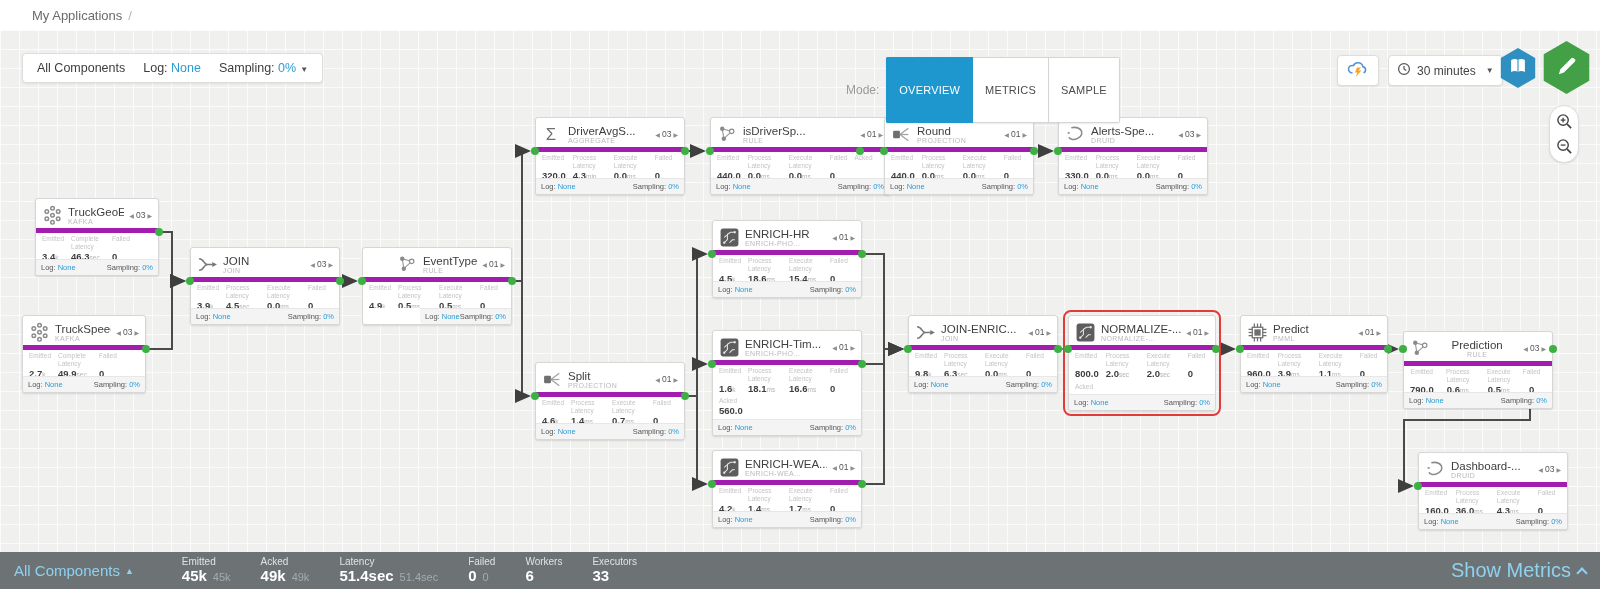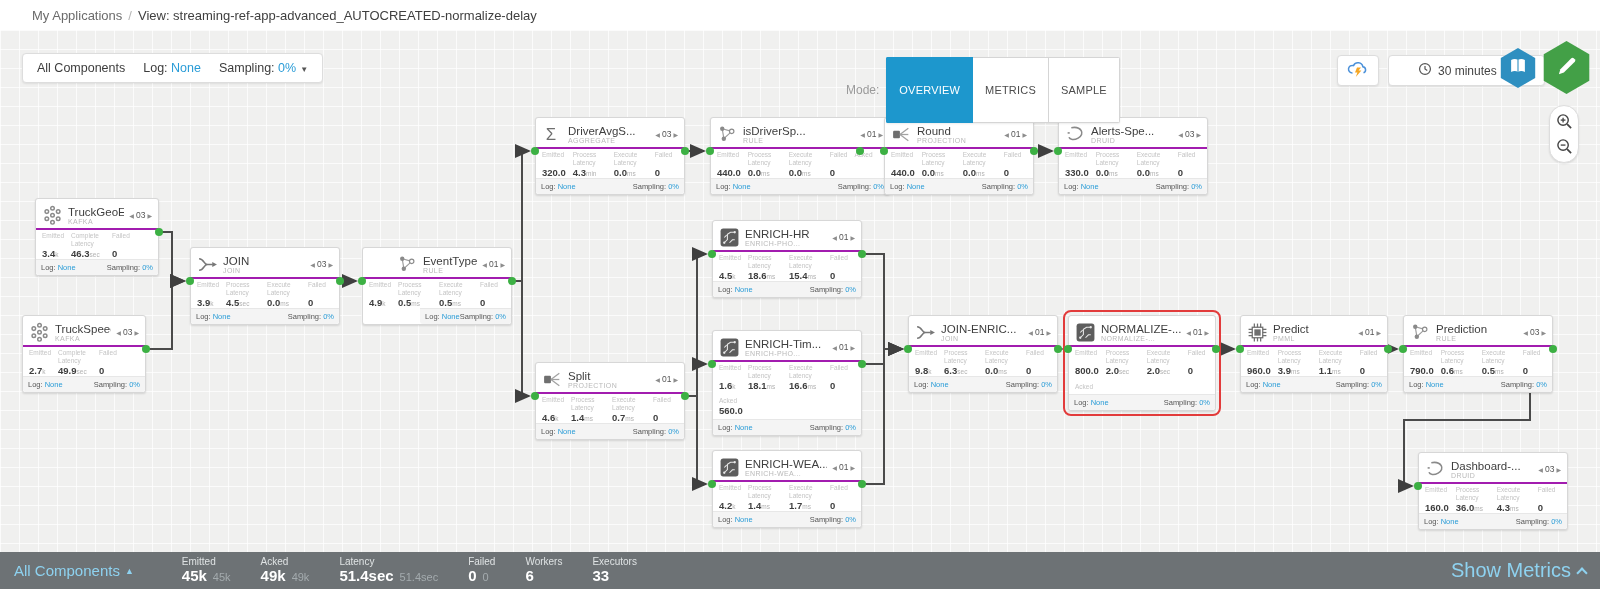--- a/index.html
+++ b/index.html
@@ -31,21 +31,21 @@
 
   .mode-group { position:absolute; left:846px; top:27px; display:flex; align-items:center; z-index:10; }
   .mode-label { font-size:12px; color:#9a9a9a; margin-right:7px; }
   .mode-tabs { display:flex; box-shadow:0 1px 2px rgba(0,0,0,.08); border-radius:2px; overflow:hidden; }
   .tab { font-size:11px; letter-spacing:.2px; padding:26px 12px; background:#fff; color:#4c4c4c;
          border:1px solid #d5d5d5; border-left-width:0; cursor:pointer; }
   .tab:first-child { border-left-width:1px; }
   .tab.active { background:#1d97cd; border-color:#1d97cd; color:#fff; }
 
   .storm-btn { left:1337px; top:25px; width:42px; height:31px; justify-content:center; cursor:pointer; }
-  .time-btn  { left:1388px; top:25px; height:31px; padding:0 29px; gap:6px; font-size:12px; color:#444; cursor:pointer; }
+  .time-btn  { left:1388px; top:25px; height:31px; padding:0 8px; gap:6px; font-size:12px; color:#444; cursor:pointer; }
 
   .hex { position:absolute; z-index:11; display:flex; align-items:center; justify-content:center; cursor:pointer;
          clip-path:polygon(50% 0%, 93% 25%, 93% 75%, 50% 100%, 7% 75%, 7% 25%); }
   .hex-blue  { left:1498px; top:18px; width:40px; height:40px; background:#2e8fc0; }
   .hex-green { left:1540px; top:11px; width:53px; height:53px; background:#43a047; }
 
   .zoom-pill { position:absolute; left:1549px; top:75px; width:30px; height:58px; background:#fff;
                border:1px solid #ddd; border-radius:15px; box-shadow:0 1px 2px rgba(0,0,0,.1);
                display:flex; flex-direction:column; align-items:center; justify-content:space-evenly; z-index:10; }
   .zoom-pill span { cursor:pointer; line-height:0; }
@@ -54,21 +54,21 @@
   .node { position:absolute; z-index:2; background:#fff; border:1px solid #d7d7d7; border-radius:3px;
           box-shadow:0 1px 2px rgba(0,0,0,.12); display:flex; flex-direction:column; cursor:pointer; }
   .node.highlight { outline:2px solid #e23b3b; outline-offset:3px; }
   .node-head { height:29px; display:flex; align-items:center; gap:5px; padding:3px 6px 0 6px; }
   .node-icon svg { width:21px; height:21px; display:block; }
   .node-titles { flex:1; min-width:0; }
   .node-title { font-size:11.5px; color:#3e3e3e; white-space:nowrap; overflow:hidden; }
   .node-subtitle { font-size:7px; color:#b9b9b9; letter-spacing:.4px; text-transform:uppercase; white-space:nowrap; overflow:hidden; }
   .node-pager { display:flex; align-items:center; gap:2px; color:#555; font-size:8.5px; flex:none; }
   .pager-arrow { font-size:6px; color:#8d8d8d; cursor:pointer; }
-  .node-stats { flex:1; border-top:2px solid #a21caf; display:flex; flex-wrap:wrap; align-content:space-between;
+  .node-stats { flex:1; border-top:5px solid #a21caf; display:flex; flex-wrap:wrap; align-content:space-between;
                 column-gap:7px; padding:2px 6px 3px 6px; overflow:hidden; }
   .stat { display:flex; flex-direction:column; justify-content:space-between; }
   .stat-label { font-size:6.5px; line-height:1.2; color:#c4c4c4; max-width:34px; }
   .stat-value { font-size:9.5px; font-weight:bold; color:#3e3e3e; white-space:nowrap; }
   .stat-unit  { font-size:6.5px; font-weight:normal; color:#b2b2b2; }
   .node.wrap-stats .stat:nth-child(5) { flex-basis:100%; }
   .node-foot { background:#f4f4f4; border-top:1px solid #e7e7e7; font-size:7.5px; color:#555;
                display:flex; justify-content:space-between; padding:3px 5px; border-radius:0 0 3px 3px; }
 
   
@@ -85,21 +85,20 @@
   .show-metrics { margin-left:auto; color:#8ed2f0; font-size:20px; cursor:pointer; display:flex; align-items:center; }
   .chev-up { width:8px; height:8px; border-left:2px solid #8ed2f0; border-top:2px solid #8ed2f0;
              transform:rotate(45deg); display:inline-block; margin-left:7px; position:relative; top:2px; }
 </style>
 </head>
 <body>
 
 <div class="topbar">
   <span class="crumb-root">My Applications</span>
   <span class="crumb-sep">/</span>
-  <span class="crumb-view">View: streaming-ref-app-advanced_AUTOCREATED-normalize-delay</span>
 </div>
 
 <div class="canvas">
   <svg class="edge-layer" viewBox="0 0 1600 522" id="edge-layer">
       <defs>
         <marker id="arw" markerWidth="9" markerHeight="8" refX="7" refY="3.5" orient="auto">
           <path d="M0,0 L8,3.5 L0,7 Z" fill="#3f3f3f"></path>
         </marker>
       </defs>
       <polyline points="159,202 172,202 172,251 184,251" fill="none" stroke="#4a4a4a" stroke-width="2" marker-end="url(#arw)"></polyline>
@@ -841,21 +840,21 @@
           </div>
           <div class="stat">
             <div class="stat-label">Acked</div>
           </div>
         </div>
     <div class="node-foot">
       <span><span class="nf-log-label">Log:</span> <span class="blue nf-log-value">None</span></span>
       <span><span class="nf-samp-label">Sampling:</span> <span class="blue nf-samp-value">0%</span></span>
     </div>
   </div>
-      <div class="node" style="left: 1403px; top: 285px; width: 150px; height: 78px;">
+      <div class="node" style="left: 1403px; top: 301px; width: 150px; height: 78px; text-align: center;">
     <div class="node-head">
       <span class="node-icon">
             <svg viewBox="0 0 20 20">
               <g stroke="#9a9a9a" stroke-width="1.1">
                 <line x1="5" y1="4.5" x2="14" y2="7"></line>
                 <line x1="5" y1="4.5" x2="6.5" y2="14"></line>
                 <line x1="14" y1="7" x2="6.5" y2="14"></line>
               </g>
               <circle cx="5" cy="4.5" r="2.1" fill="#8a8a8a"></circle>
               <circle cx="14" cy="7" r="2.1" fill="#fff" stroke="#8a8a8a" stroke-width="1.1"></circle>

